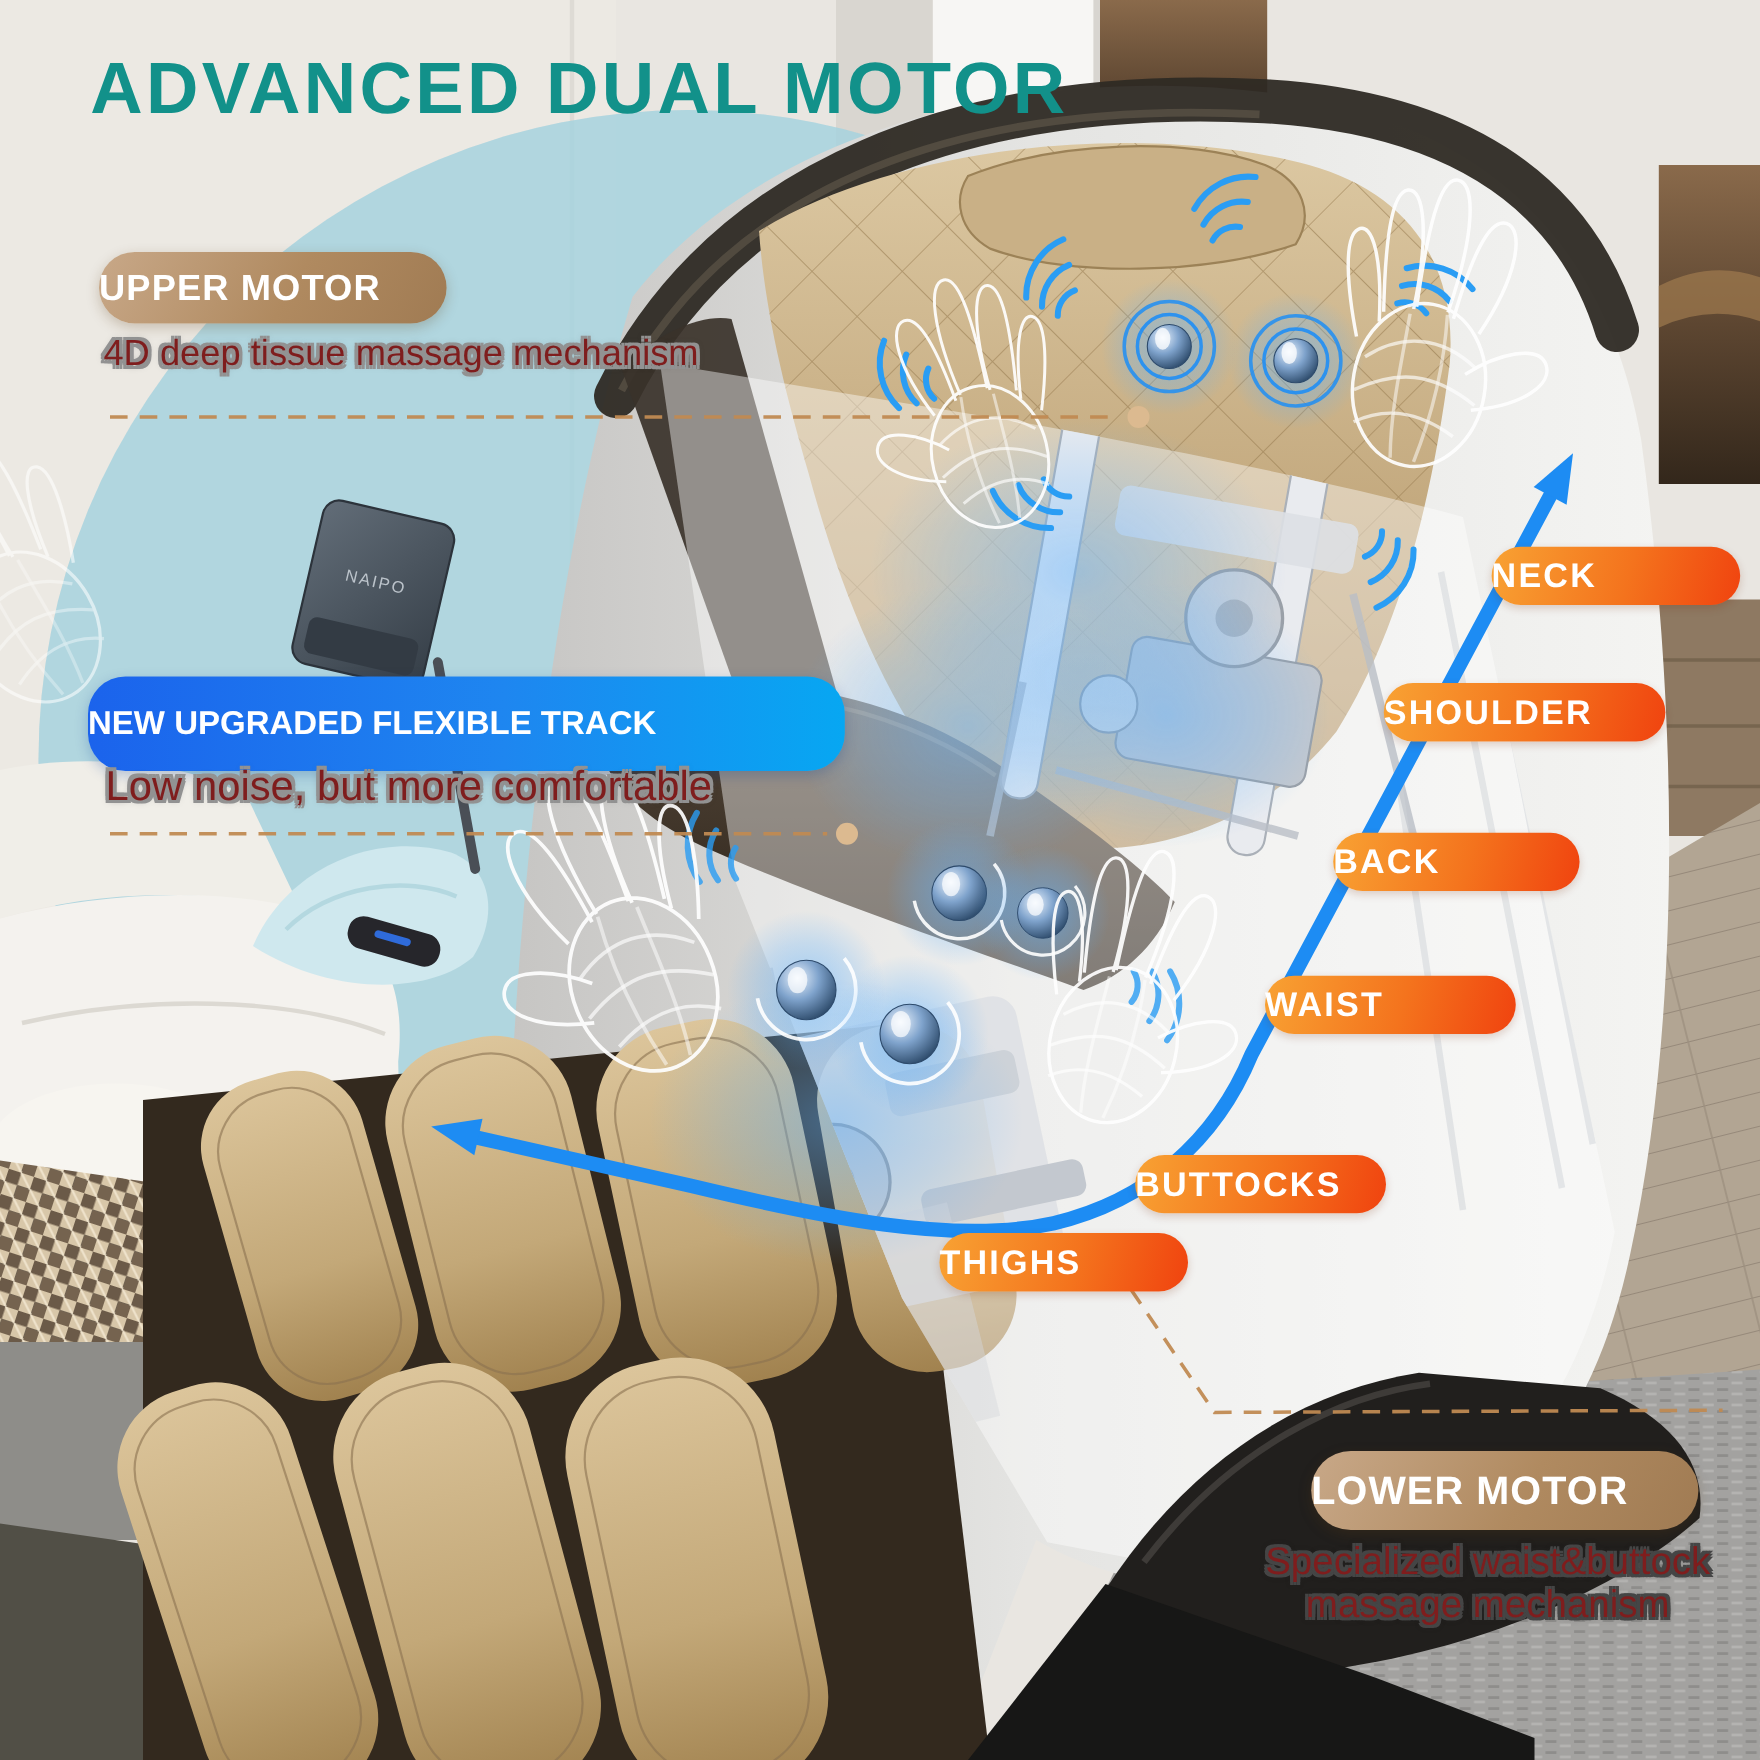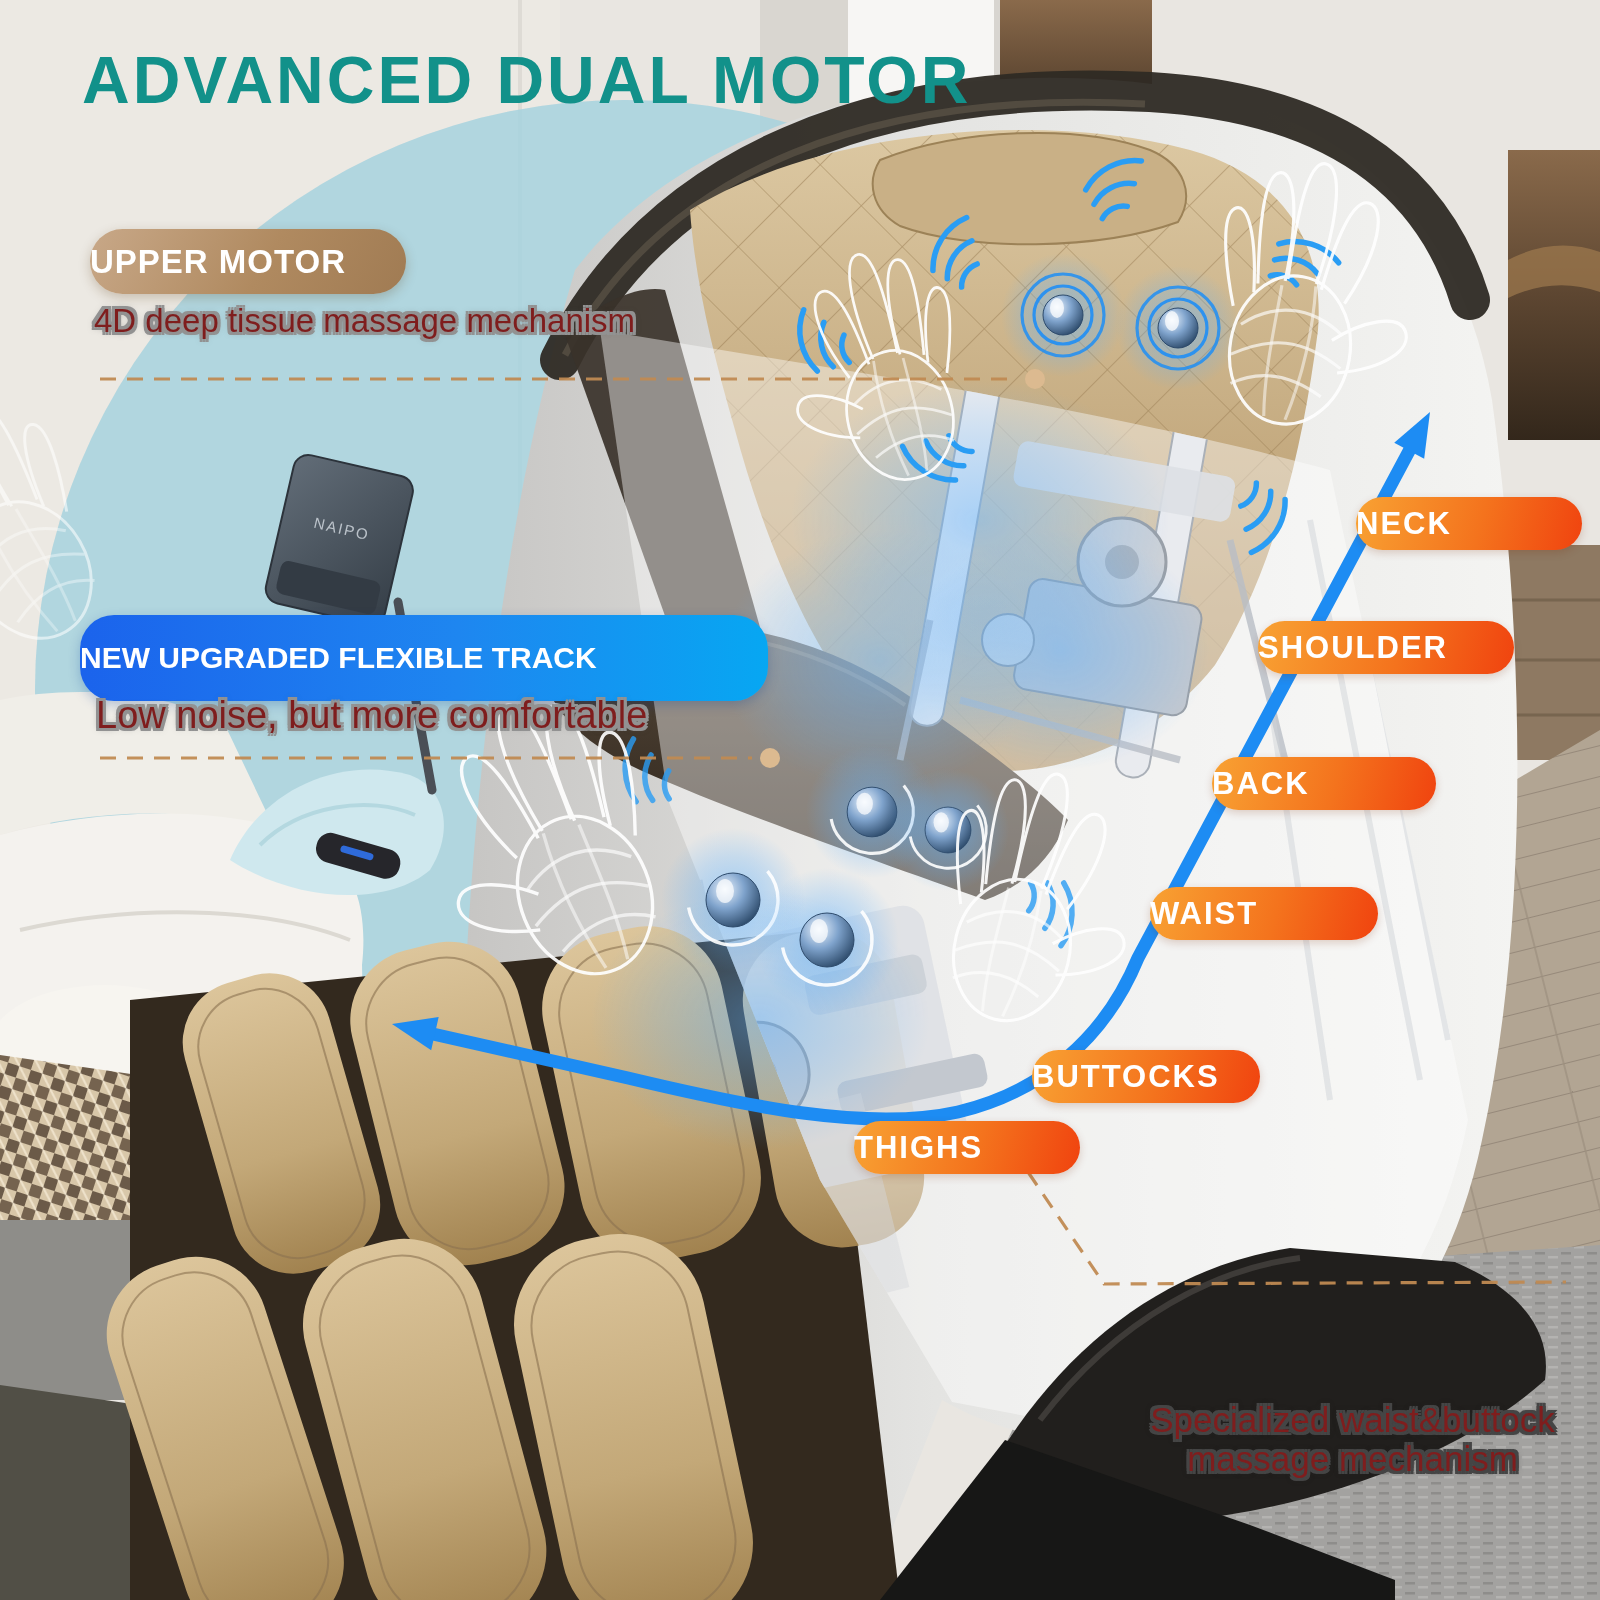--- a/index.html
+++ b/index.html
@@ -321,18 +321,21 @@
 <div class="ov pill pill-orange pill-body pb-waist">
   <span>WAIST</span>
 </div>
 <div class="ov pill pill-orange pill-body pb-buttocks">
   <span>BUTTOCKS</span>
 </div>
 <div class="ov pill pill-orange pill-body pb-thighs">
   <span>THIGHS</span>
 </div>
 
+<div class="ov pill pill-tan pill-lower">
+  <span>LOWER MOTOR</span>
+</div>
 <div class="ov desc outline-dark desc-lower">
   <span style="display:block">Specialized waist&amp;buttock</span>
   <span style="display:block">massage mechanism</span>
 </div>
 
 </div>
 
 </body></html>

